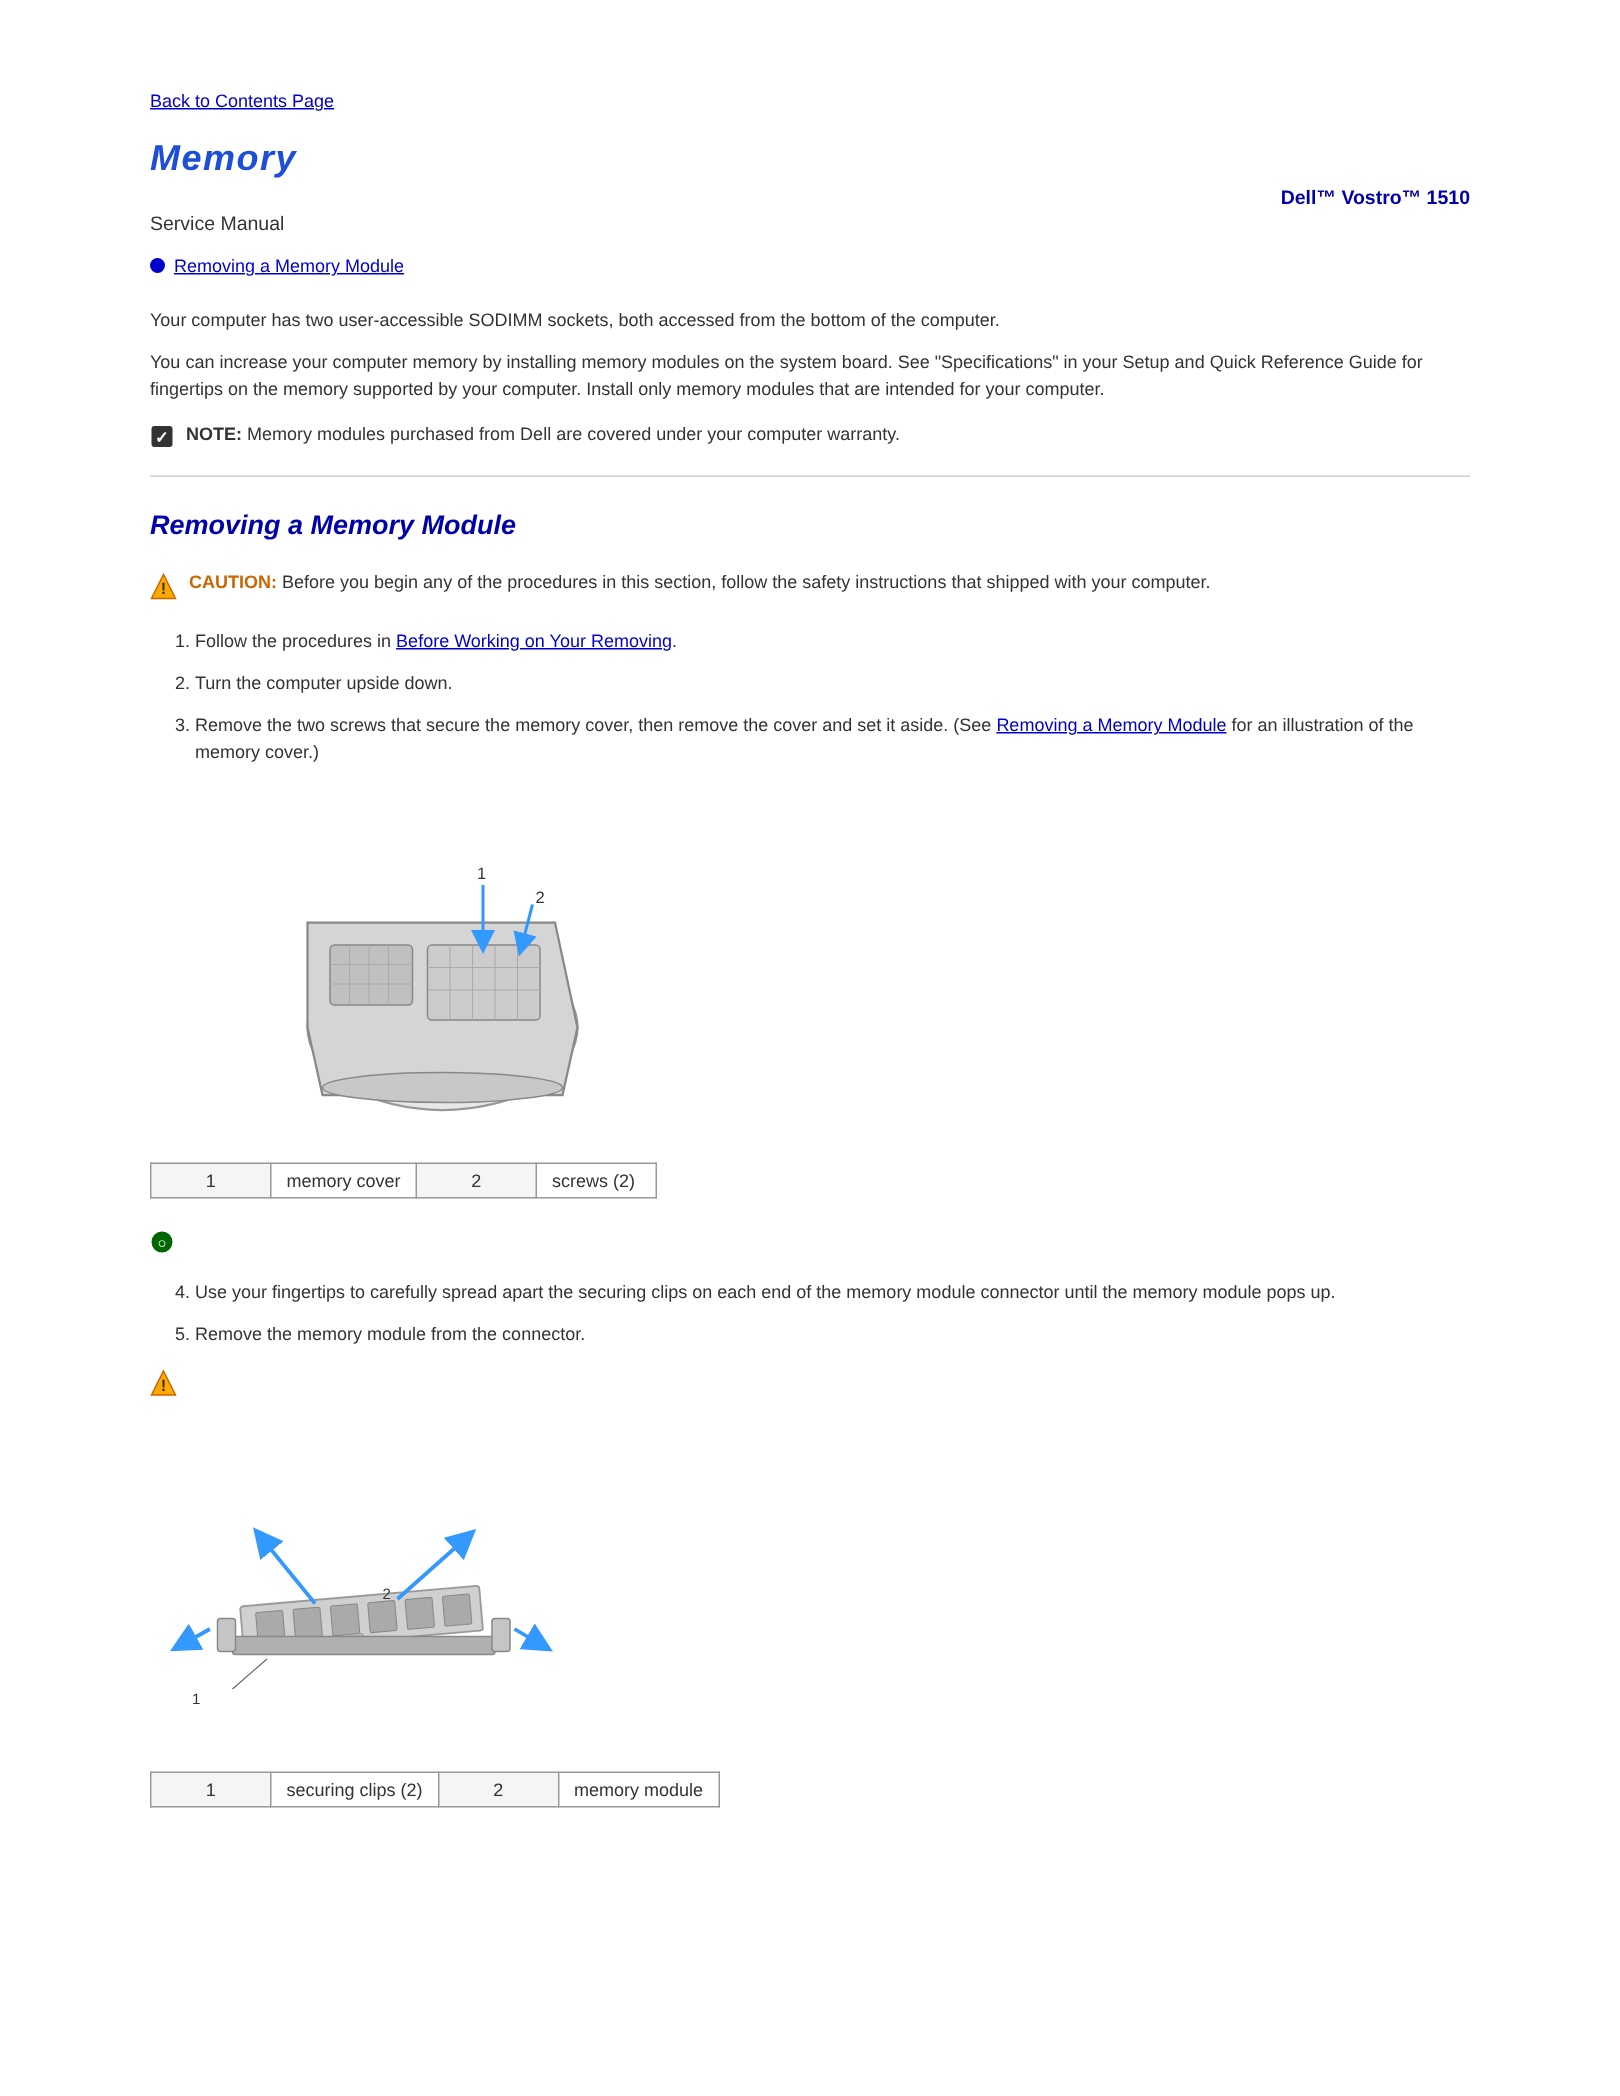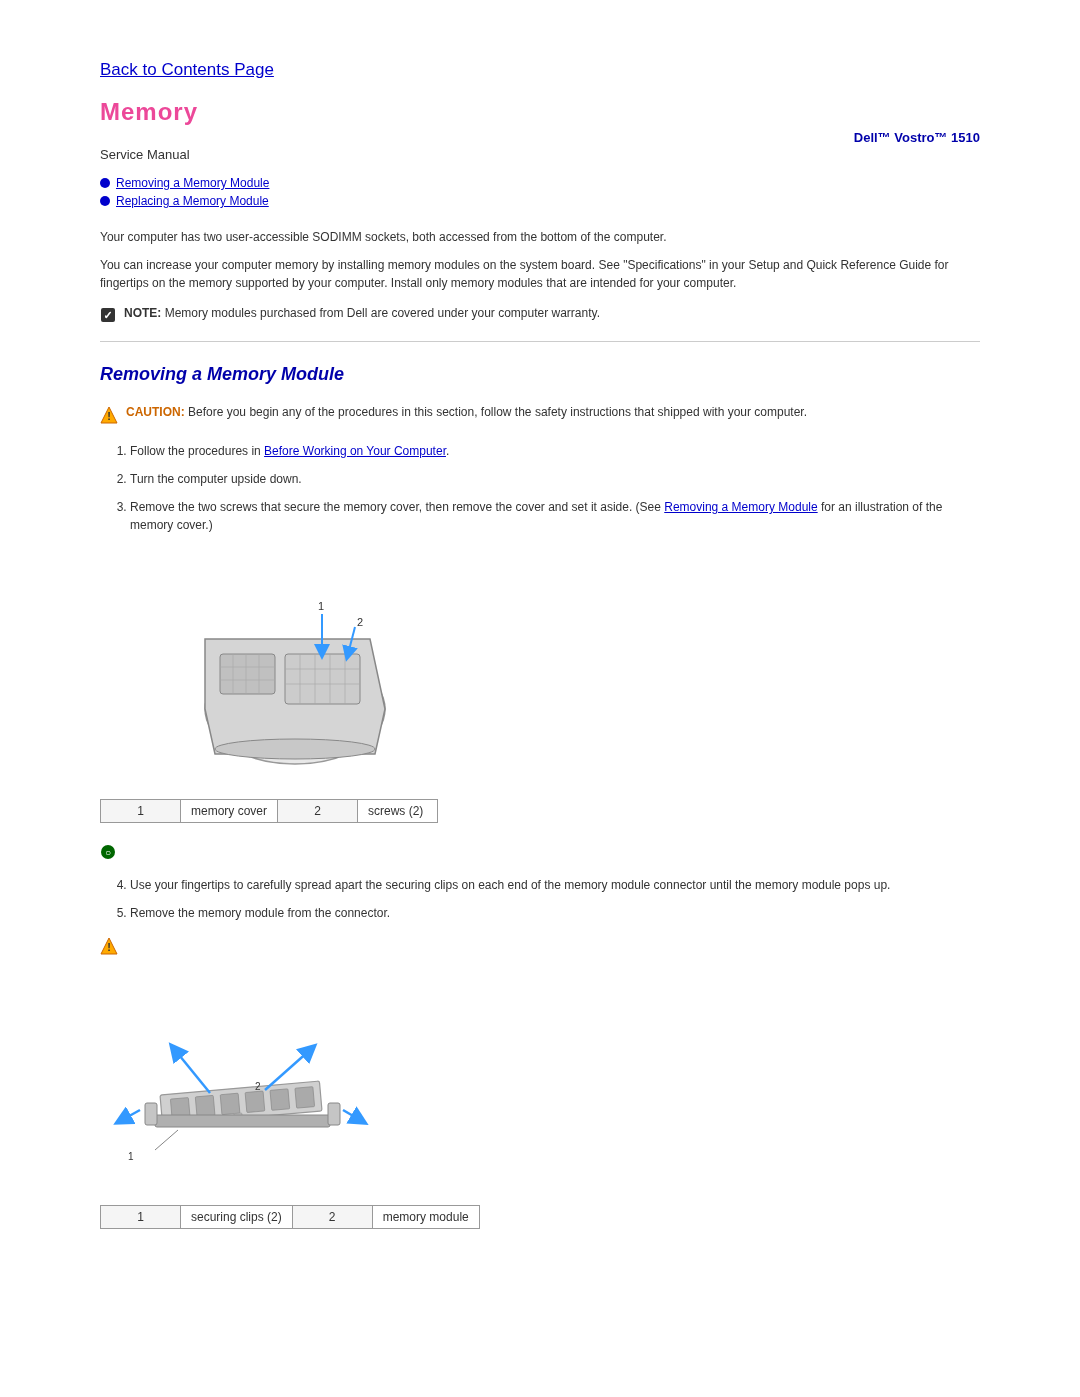--- a/index.html
+++ b/index.html
@@ -11,29 +11,30 @@
       width: 1080px;
       min-height: 1397px;
     }
     .page-container {
       padding: 60px 100px 60px 100px;
       max-width: 1080px;
     }
     .back-link {
       color: #0000cc;
       text-decoration: underline;
-      font-size: 17px;
+      font-size: 12px;
       cursor: pointer;
       display: block;
       margin-bottom: 18px;
     }
     .page-title {
       font-size: 24px;
       font-weight: bold;
-      color: #ec4899;
+      color: #1d4ed8;
+      font-style: italic;
       letter-spacing: 1px;
       margin-bottom: 4px;
     }
     .product-name {
       font-size: 13px;
       font-weight: bold;
       color: #0000aa;
       margin-bottom: 2px;
       text-align: right;
     }
@@ -192,24 +193,20 @@
 
   <div class="page-title">Memory</div>
   <div class="product-name">Dell™ Vostro™ 1510</div>
   <div class="manual-type">Service Manual</div>
 
   <ul class="toc-list">
     <li>
       <span class="bullet-blue"></span>
       <a class="toc-link">Removing a Memory Module</a>
     </li>
-    <li>
-      <span class="bullet-blue"></span>
-      <a class="toc-link">Replacing a Memory Module</a>
-    </li>
   </ul>
 
   <p class="intro-text">Your computer has two user-accessible SODIMM sockets, both accessed from the bottom of the computer.</p>
   <p class="intro-text">You can increase your computer memory by installing memory modules on the system board. See "Specifications" in your Setup and Quick Reference Guide for fingertips on the memory supported by your computer. Install only memory modules that are intended for your computer.</p>
 
   <div class="note-box">
     <svg class="note-icon" viewBox="0 0 16 16">
       <rect x="1" y="1" width="14" height="14" rx="2" fill="#333"></rect>
       <text x="8" y="12" text-anchor="middle" fill="white" font-size="11" font-weight="bold" font-family="Arial">✓</text>
     </svg>
@@ -227,21 +224,21 @@
       <polygon points="9,1 17,17 1,17" fill="#ffaa00" stroke="#cc6600" stroke-width="1"></polygon>
       <text x="9" y="14" text-anchor="middle" font-size="11" font-weight="bold" fill="#333" font-family="Arial">!</text>
     </svg>
     <span class="caution-text">
       <span class="caution-label">CAUTION:</span><span> Before you begin any of the procedures in this section, follow the safety instructions that shipped with your computer.</span>
     </span>
   </div>
 
   <ol class="steps-list">
     <li>
-      <span>Follow the procedures in </span><a class="step-link">Before Working on Your Computer</a><span>.</span>
+      <span>Follow the procedures in </span><a class="step-link">Before Working on Your Removing</a><span>.</span>
     </li>
     <li>Turn the computer upside down.</li>
     <li>
       <span>Remove the two screws that secure the memory cover, then remove the cover and set it aside. (See </span><a class="step-link">Removing a Memory Module</a><span> for an illustration of the memory cover.)</span>
     </li>
   </ol>
 
   <div class="diagram-container">
     <svg class="svg-diagram" width="290" height="235" viewBox="0 0 290 235">
 

